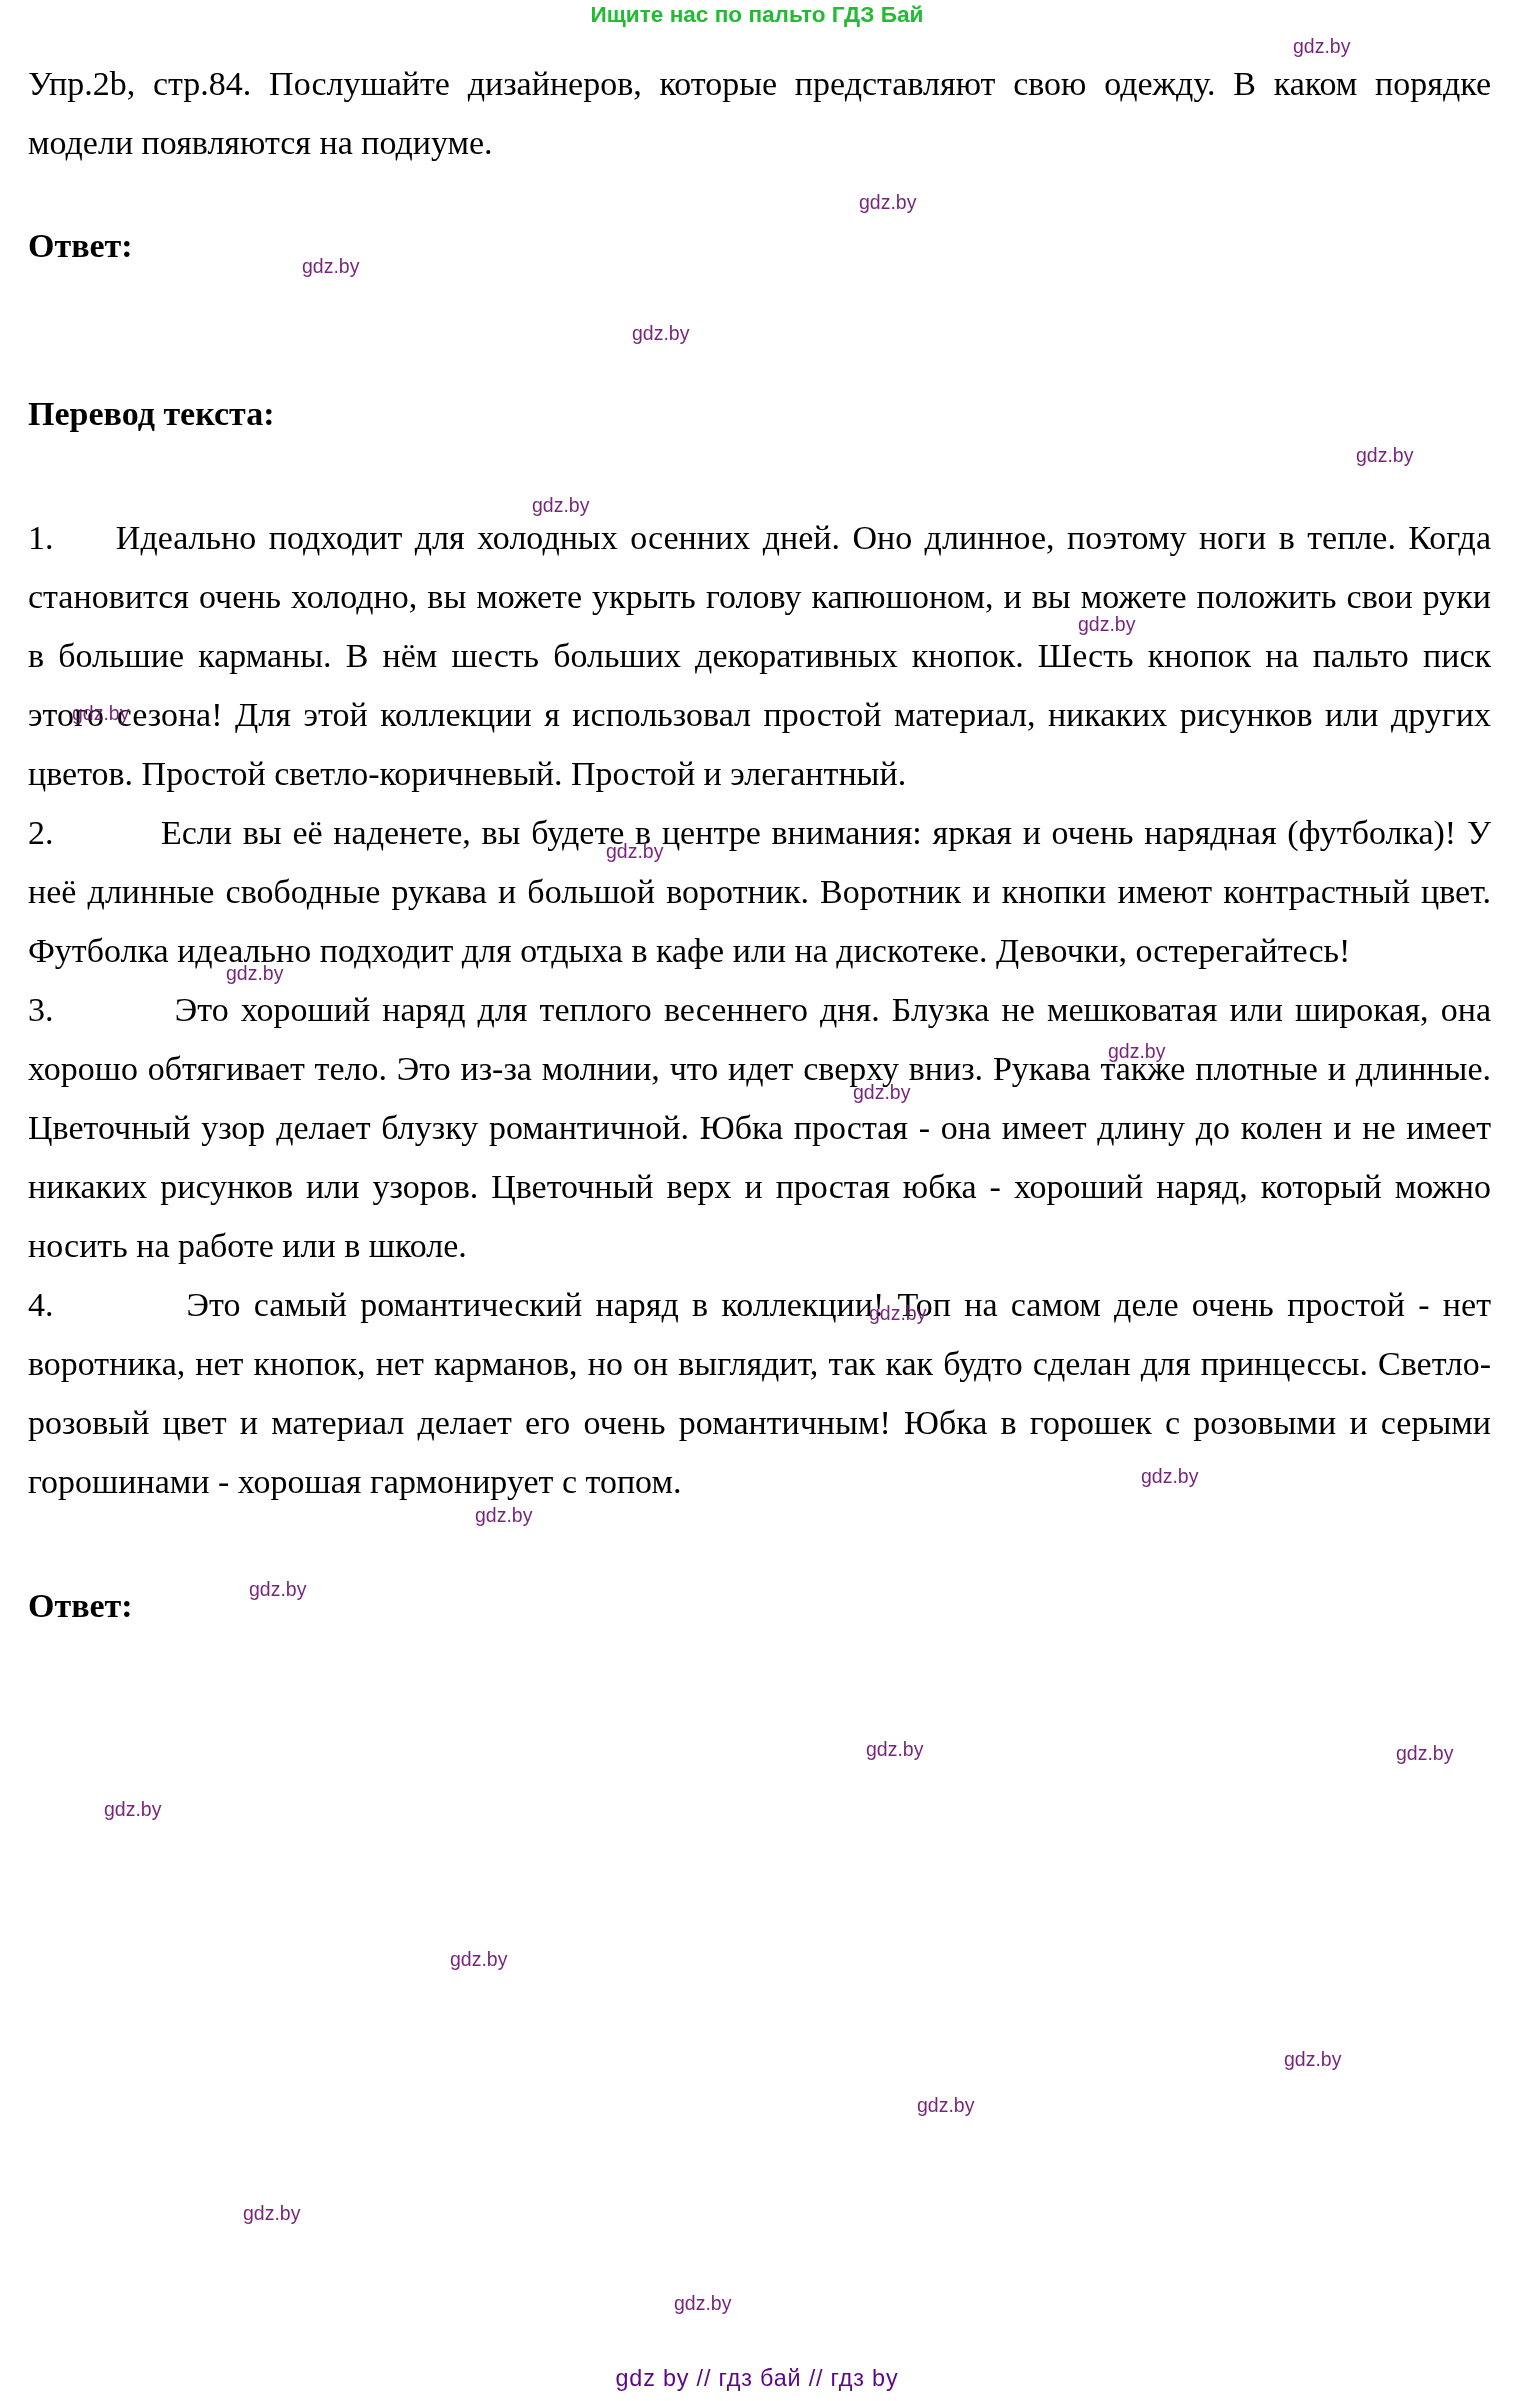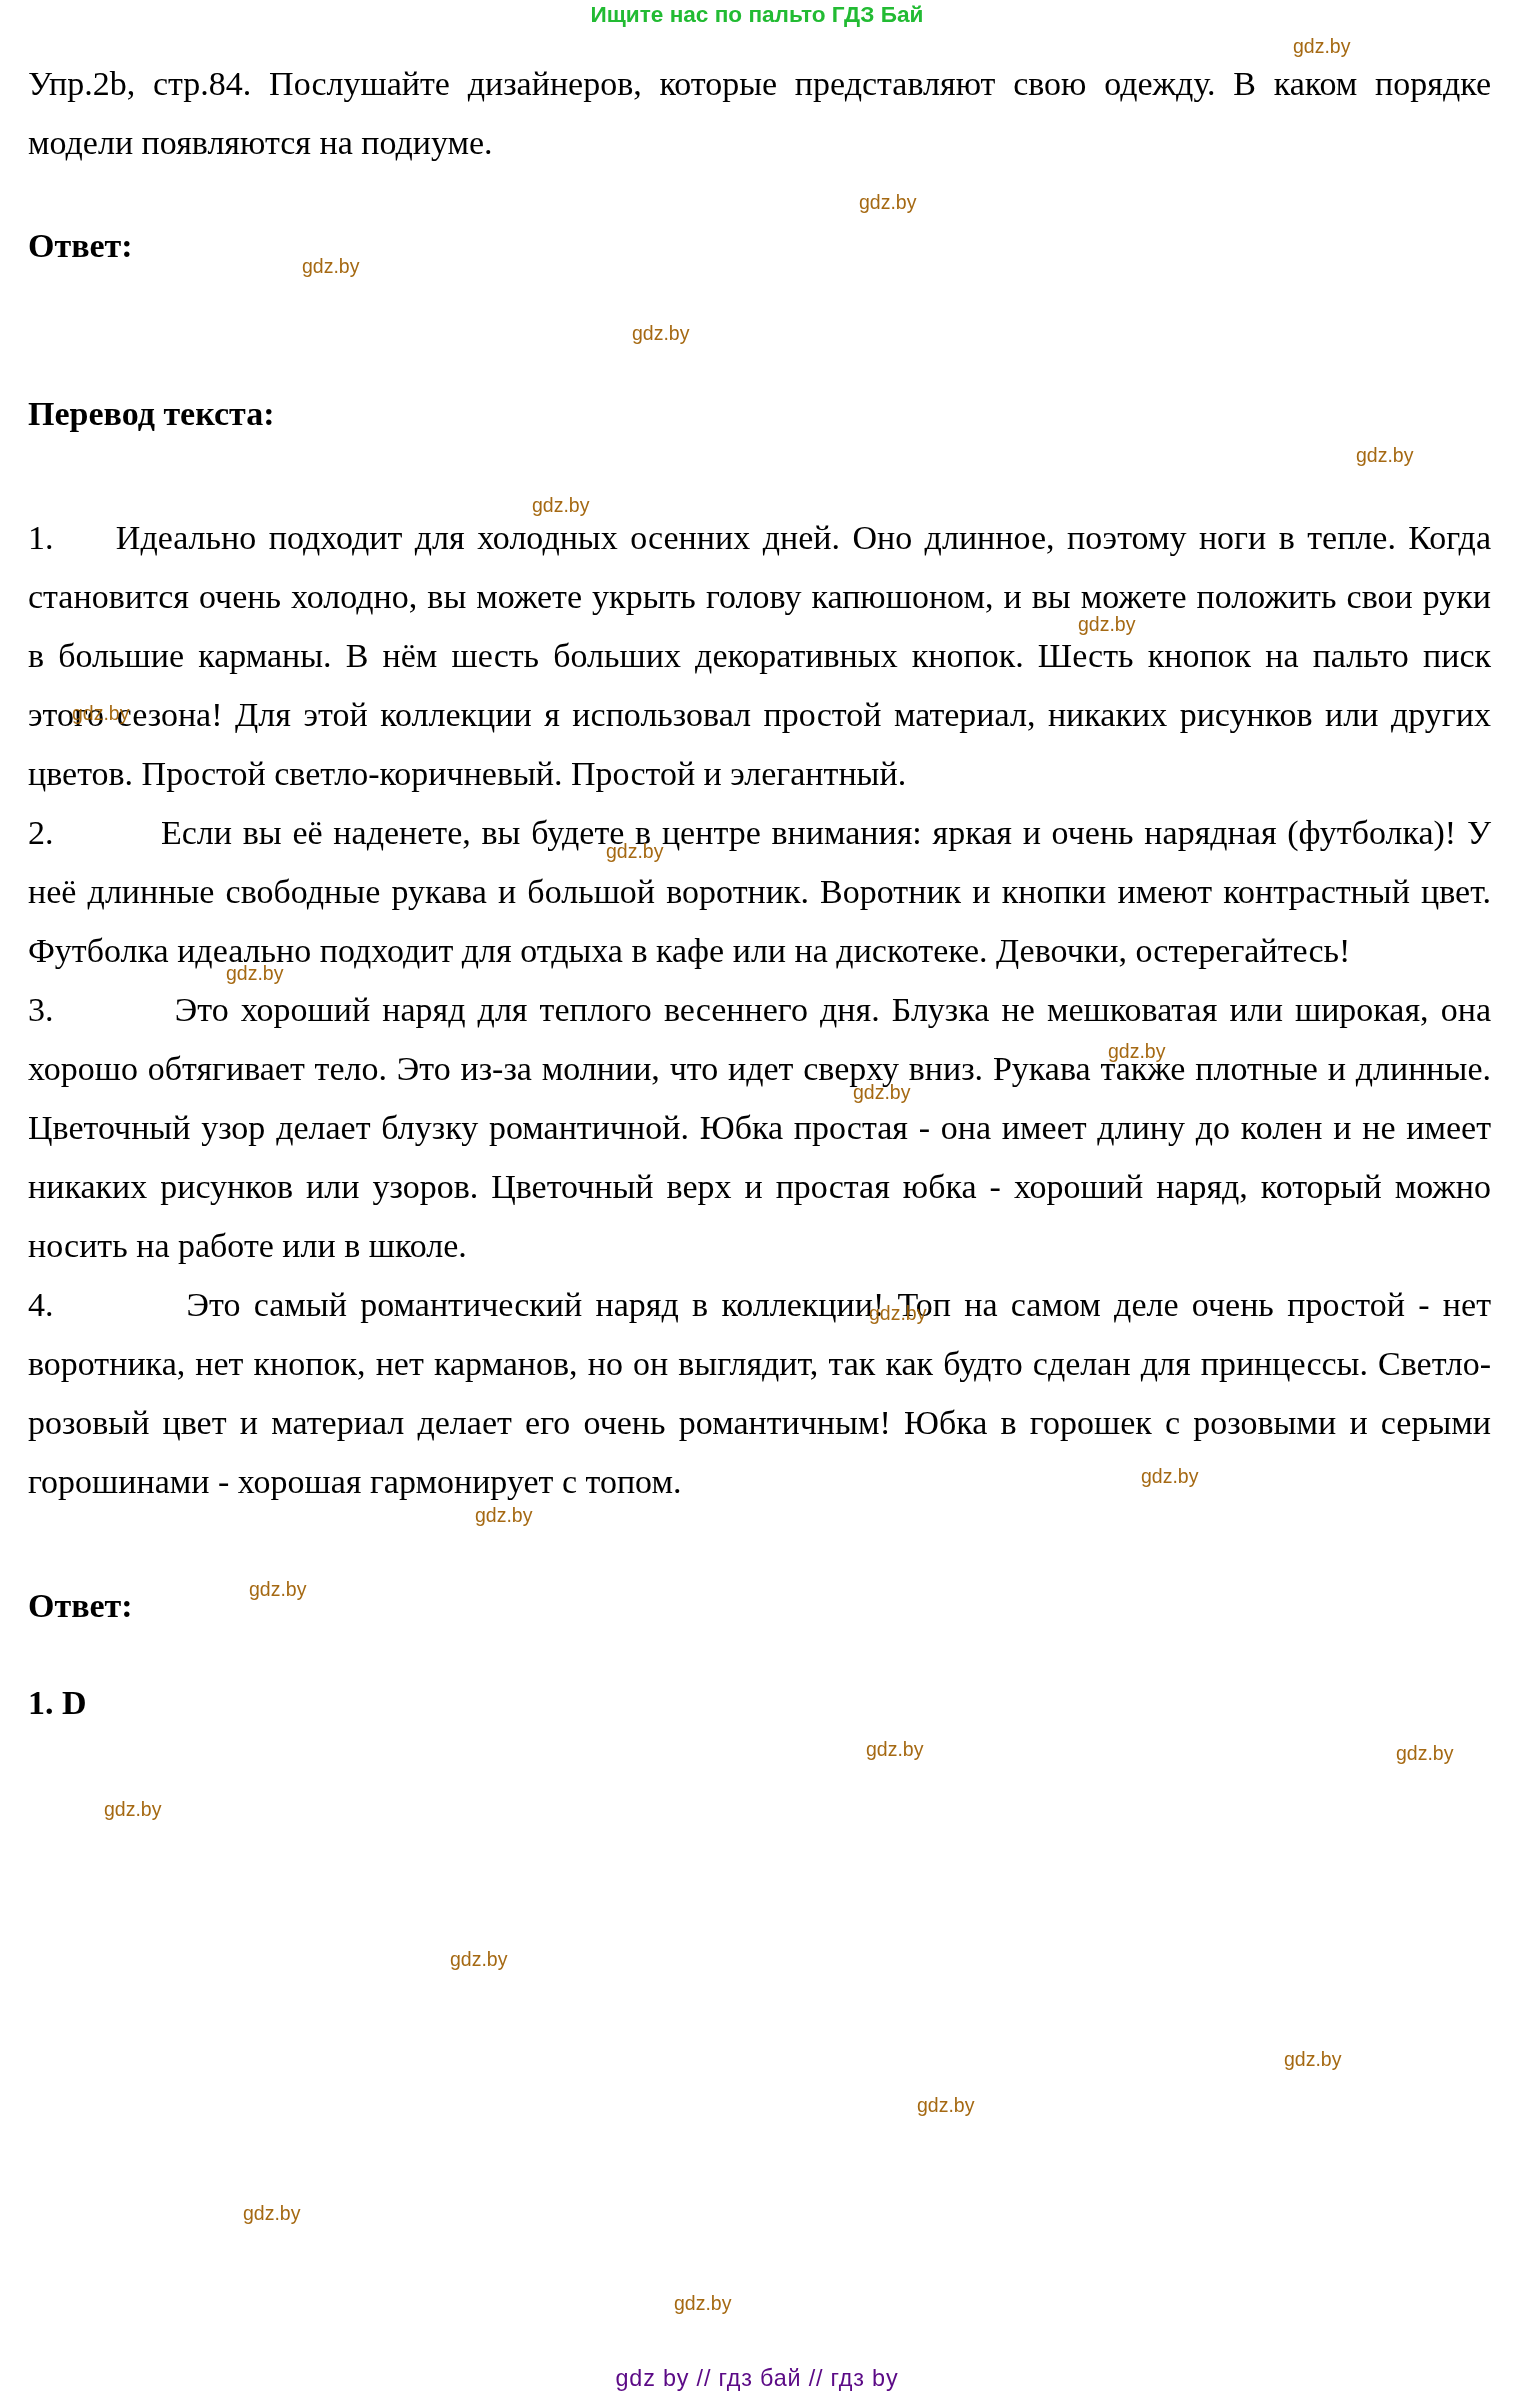--- a/index.html
+++ b/index.html
@@ -77,21 +77,21 @@
 
   .answer-item {
     font-size: 34px;
     line-height: 48px;
     font-weight: 700;
   }
 
   
   .wm {
     position: absolute;
-    color: #a16207;
+    color: #701a75;
     font-family: "Liberation Sans", "DejaVu Sans", sans-serif;
     font-size: 19.5px;
     line-height: 19.5px;
     white-space: nowrap;
     opacity: 0.95;
     pointer-events: none;
   }
 
   
   .site-footer {
@@ -147,21 +147,20 @@
     <p class="para">
       <span class="num-marker">4.</span><span>&nbsp;&nbsp;&nbsp;&nbsp;&nbsp;&nbsp;&nbsp;&nbsp;&nbsp;&nbsp;</span><span>Это самый романтический наряд в коллекции! Топ на самом деле очень простой - нет воротника, нет кнопок, нет карманов, но он выглядит, так как будто  сделан для принцессы. Светло-розовый цвет и материал делает его очень романтичным! Юбка в горошек с розовыми и серыми горошинами - хорошая гармонирует с топом.</span>
     </p>
 
     <div class="spacer-lg"></div>
 
     <p class="para label-bold" style="text-align:left;">Ответ:</p>
 
     <div class="spacer-md"></div>
 
-    <p class="answer-item" style="margin:0;">1. D</p>
 
   </div>
 
   <div id="watermark-layer">
       <div class="wm" style="left: 1293px; top: 37px;">gdz.by</div>
       <div class="wm" style="left: 859px; top: 193px;">gdz.by</div>
       <div class="wm" style="left: 302px; top: 257px;">gdz.by</div>
       <div class="wm" style="left: 632px; top: 324px;">gdz.by</div>
       <div class="wm" style="left: 1356px; top: 446px;">gdz.by</div>
       <div class="wm" style="left: 532px; top: 496px;">gdz.by</div>

